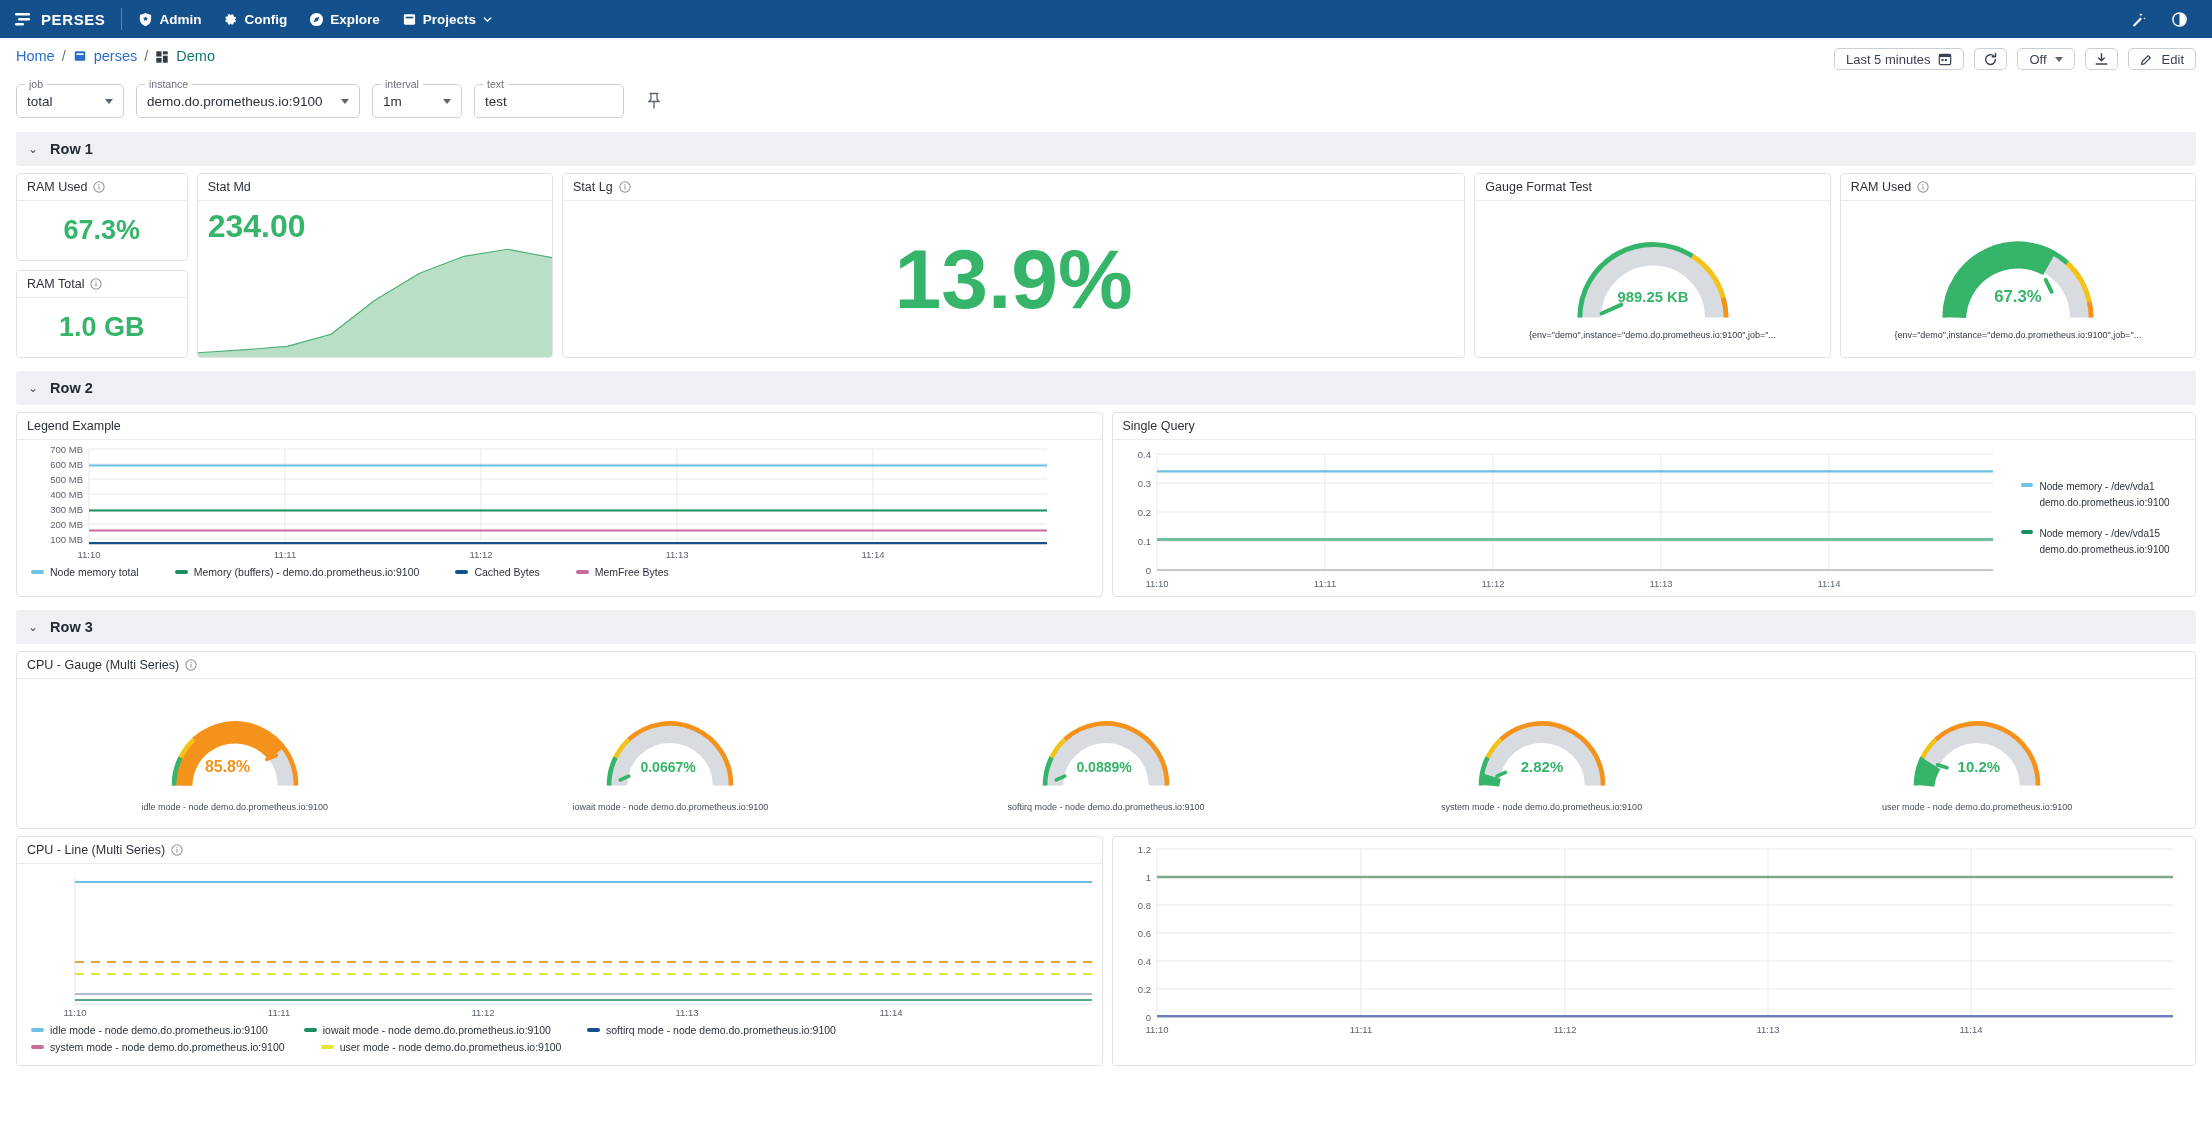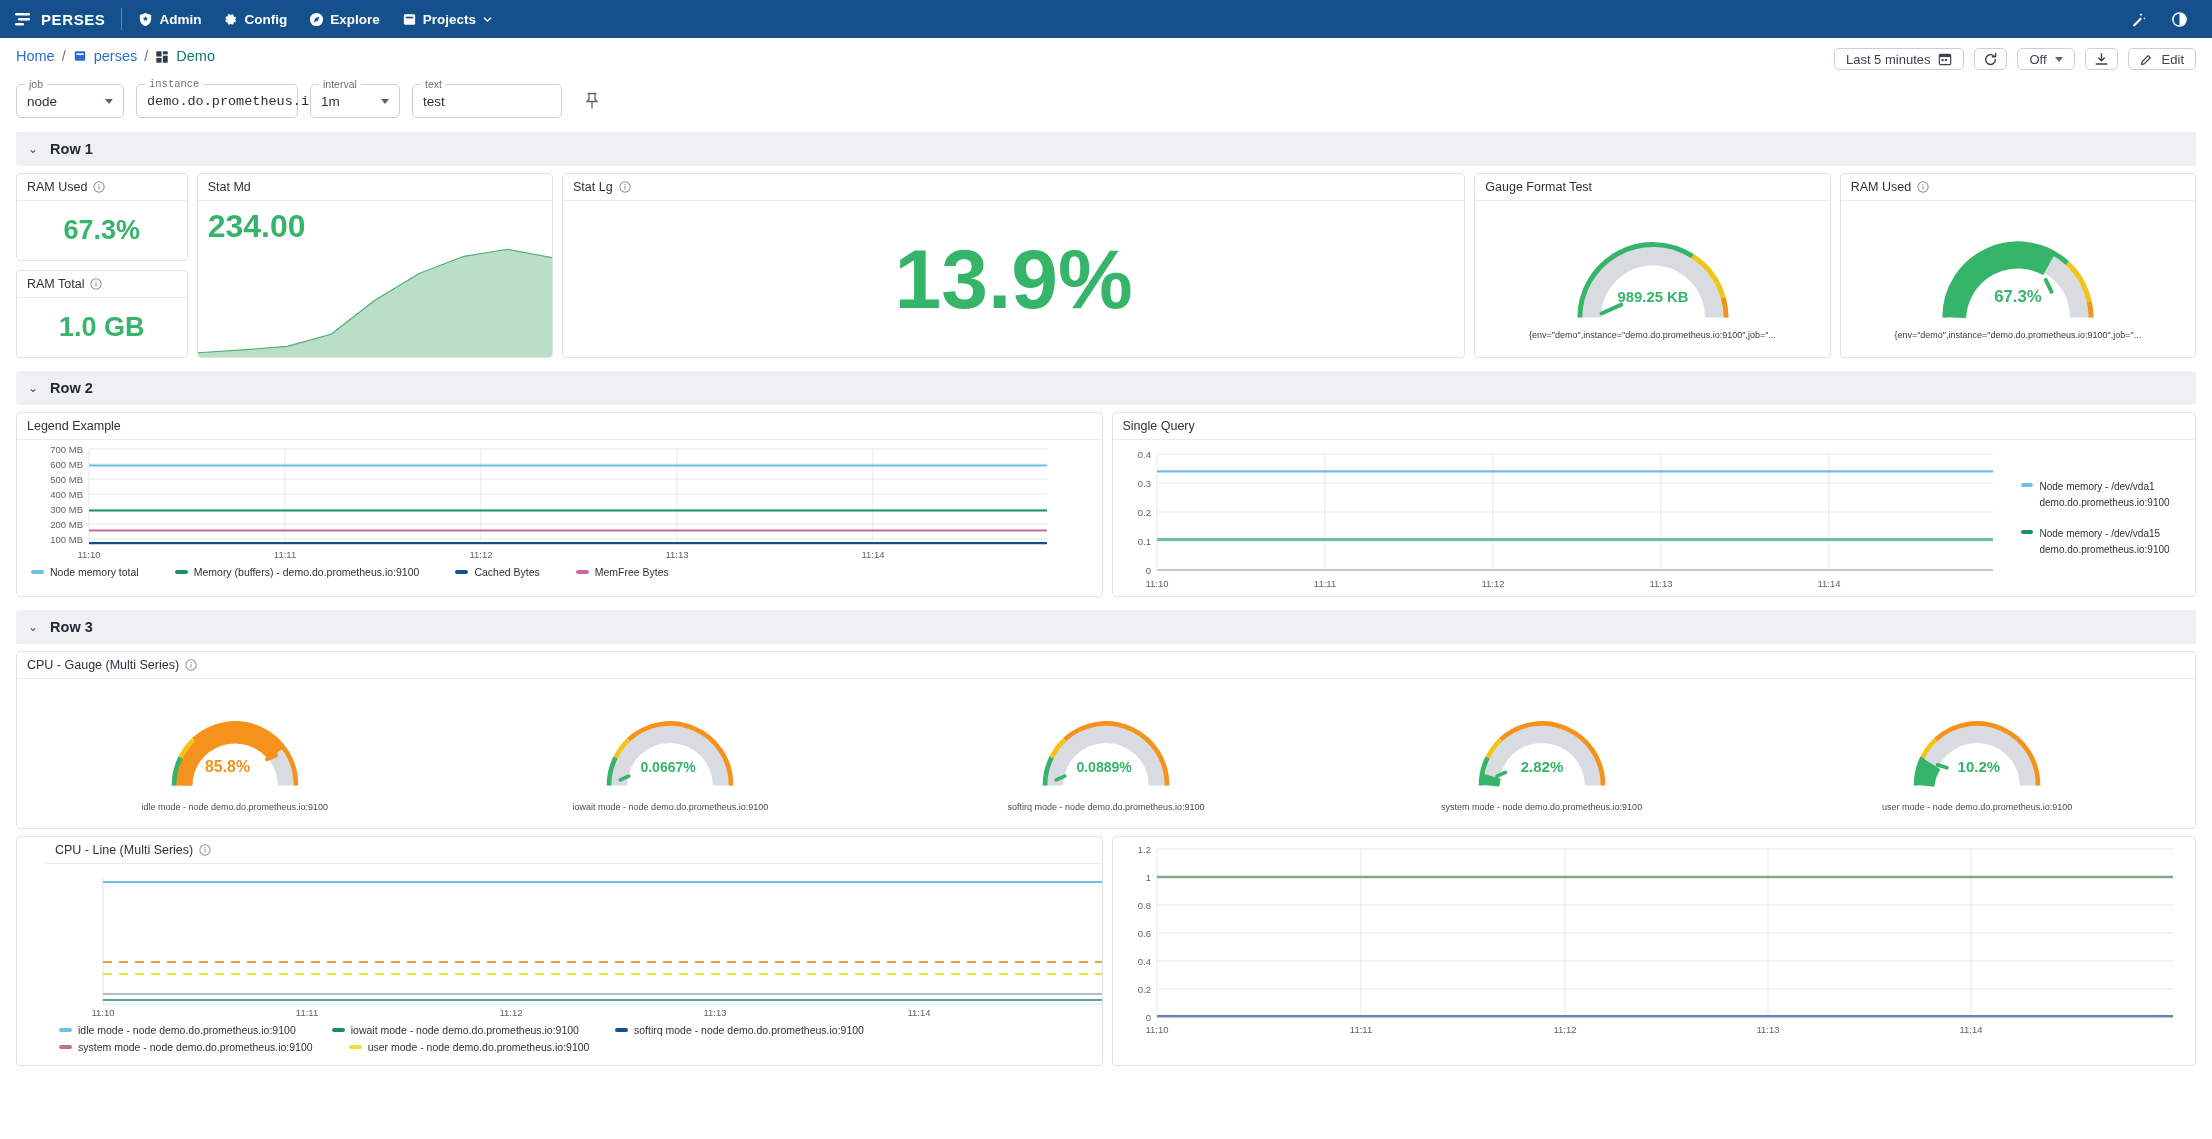--- a/index.html
+++ b/index.html
@@ -43,21 +43,21 @@
 
   
   .vars { display: flex; align-items: center; gap: 12px; padding: 14px 16px 10px 16px; }
   .field { position: relative; height: 34px; border: 1px solid #c9cfd8; border-radius: 5px; display: flex; align-items: center; padding: 0 10px; background: #fff; }
   .field-label {
     position: absolute; top: -7px; left: 8px; background: #fff;
     padding: 0 4px; font-size: 10.5px; color: #6b7280;
   }
   .field-val { font-size: 13.5px; color: #2b323c; white-space: nowrap; }
   .field .caret { margin-left: auto; }
-  .f-job { width: 108px; } .f-inst { width: 162px; font-family: Liberation Mono, monospace; } .f-int { width: 90px; } .f-text { width: 150px; }
+  .f-job { width: 108px; } .f-inst { width: 224px; } .f-int { width: 90px; } .f-text { width: 150px; }
   .pin { margin-left: 10px; cursor: pointer; }
 
   
   .rowhdr {
     margin: 4px 16px 0 16px; height: 34px; background: #eef0f4;
     display: flex; align-items: center; gap: 12px; padding: 0 12px;
     border-radius: 3px; cursor: pointer;
   }
   .rowhdr-t { font-size: 14.5px; font-weight: 700; color: #222b36; }
   .chev { color: #4b5563; font-size: 12px; }
@@ -229,21 +229,21 @@
           </svg>
         </span>
       <span>Edit</span>
     </div>
   </div>
 </div>
 
 <div class="vars">
   <div class="field f-job">
     <span class="field-label">job</span>
-    <span class="field-val">node</span>
+    <span class="field-val">total</span>
     <span class="caret"></span>
   </div>
   <div class="field f-inst">
     <span class="field-label">instance</span>
     <span class="field-val">demo.do.prometheus.io:9100</span>
     <span class="caret"></span>
   </div>
   <div class="field f-int">
     <span class="field-label">interval</span>
     <span class="field-val">1m</span>
@@ -574,21 +574,21 @@
           <path d="M38,70 L48,73" stroke="#35b46a" stroke-width="4" stroke-linecap="round"></path>
           <text x="82" y="78" text-anchor="middle" fill="#35b46a" font-size="16" font-weight="700" font-family="Liberation Sans, sans-serif">10.2%</text>
         </svg>
         <div class="gauge-label">user mode - node demo.do.prometheus.io:9100</div>
       </div>
     </div>
   </div>
 </div>
 
 <div class="grid">
-  <div class="panel" style="width:1087px;height:230px;padding-left:28px;">
+  <div class="panel" style="width:1087px;height:230px;">
     <div class="p-head">
       <span>CPU - Line (Multi Series)</span>
       <span class="info">
           <svg width="12" height="12" viewBox="0 0 14 14">
             <circle cx="7" cy="7" r="6" fill="none" stroke="#8b93a1" stroke-width="1.2"></circle>
             <rect x="6.4" y="5.6" width="1.2" height="4.4" fill="#8b93a1"></rect>
             <rect x="6.4" y="3.4" width="1.2" height="1.4" fill="#8b93a1"></rect>
           </svg>
         </span>
     </div>

